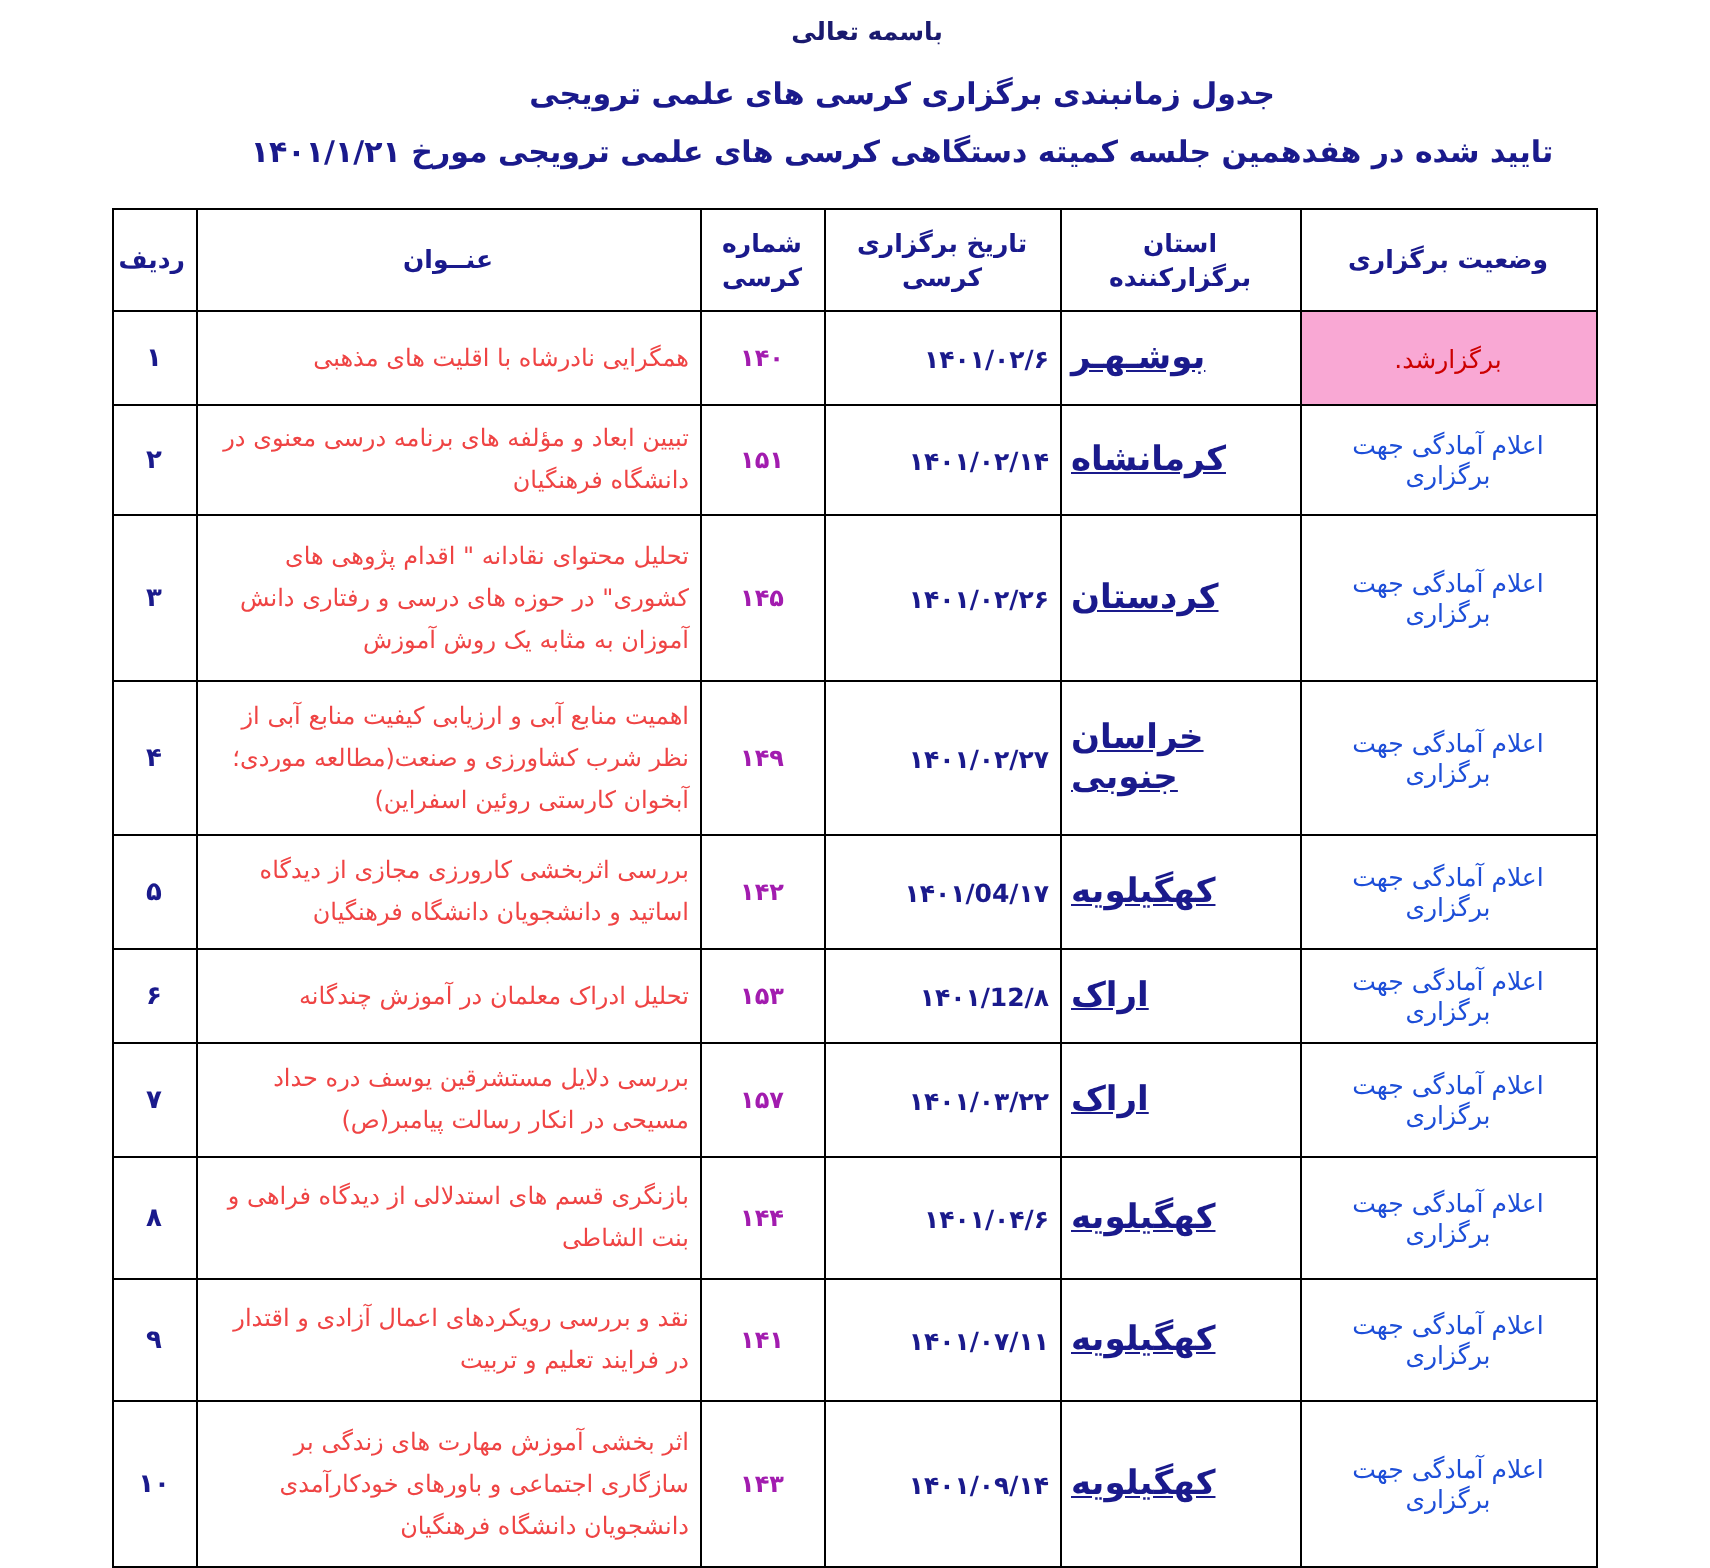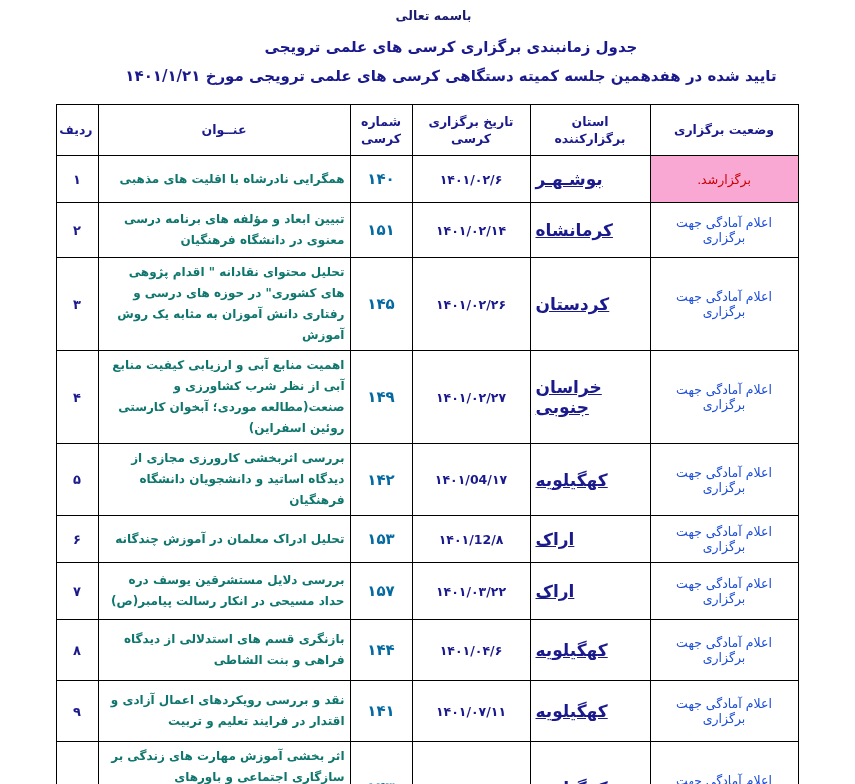--- a/index.html
+++ b/index.html
@@ -76,32 +76,31 @@
 
   td.radif {
     text-align: center;
     font-size: 13px;
     font-weight: bold;
     color: #1a1a8c;
   }
   td.onvan {
     text-align: right;
     font-size: 12px;
-    color: #0f766e;
+    color: #ef4444;
     line-height: 1.75;
-    font-weight: bold;
   }
   td.shomare {
     text-align: center;
-    font-size: 15px;
-    font-weight: bold;
-    color: #0369a1;
+    font-size: 12px;
+    font-weight: bold;
+    color: #a21caf;
   }
   td.tarikh {
-    text-align: center;
+    text-align: right;
     font-size: 12.5px;
     font-weight: bold;
     color: #1a1a8c;
   }
   td.ostan {
     text-align: left;
     font-size: 17px;
     font-weight: bold;
     color: #1a1a8c;
     text-decoration: underline;

